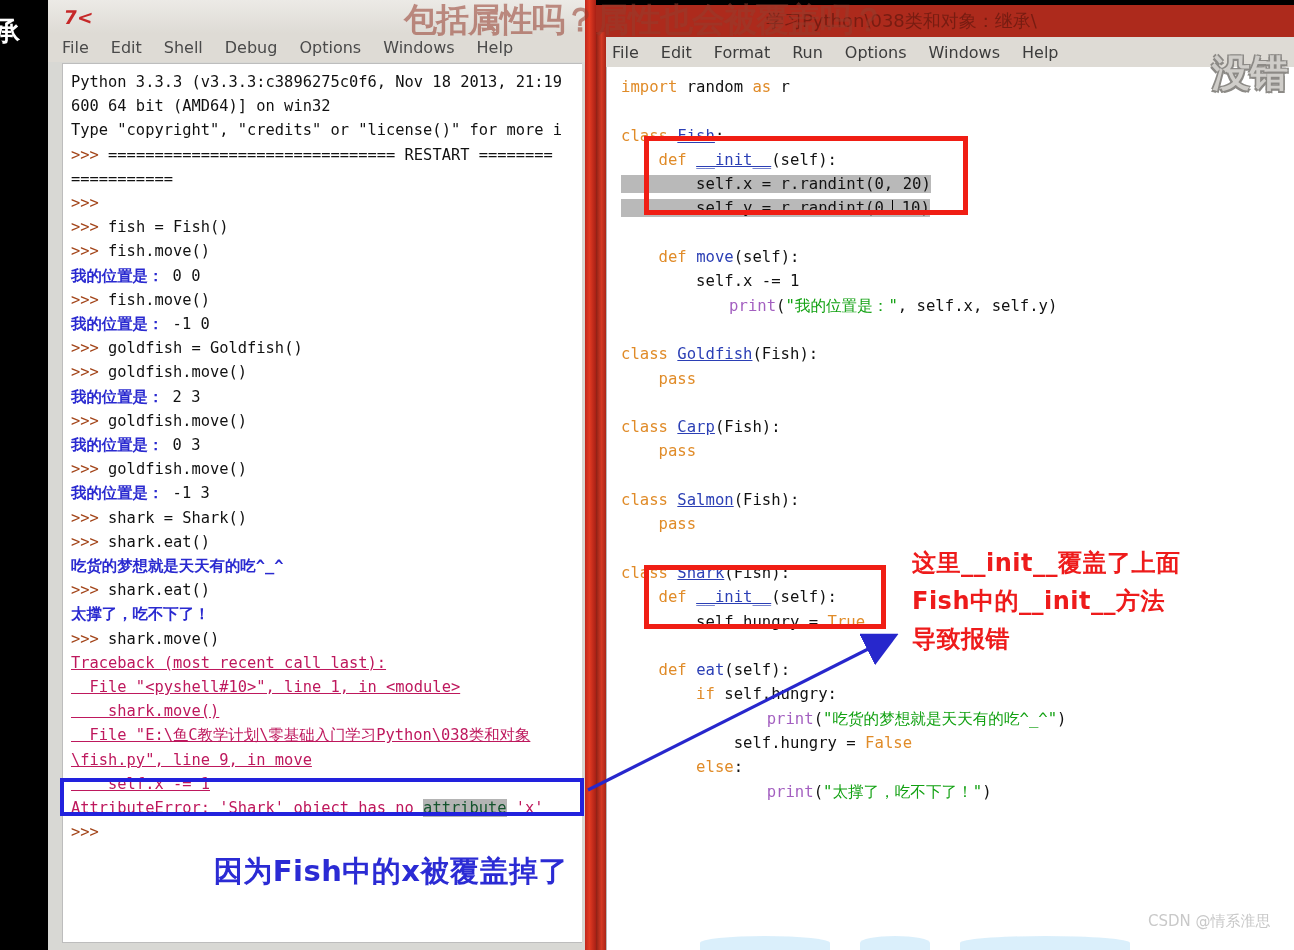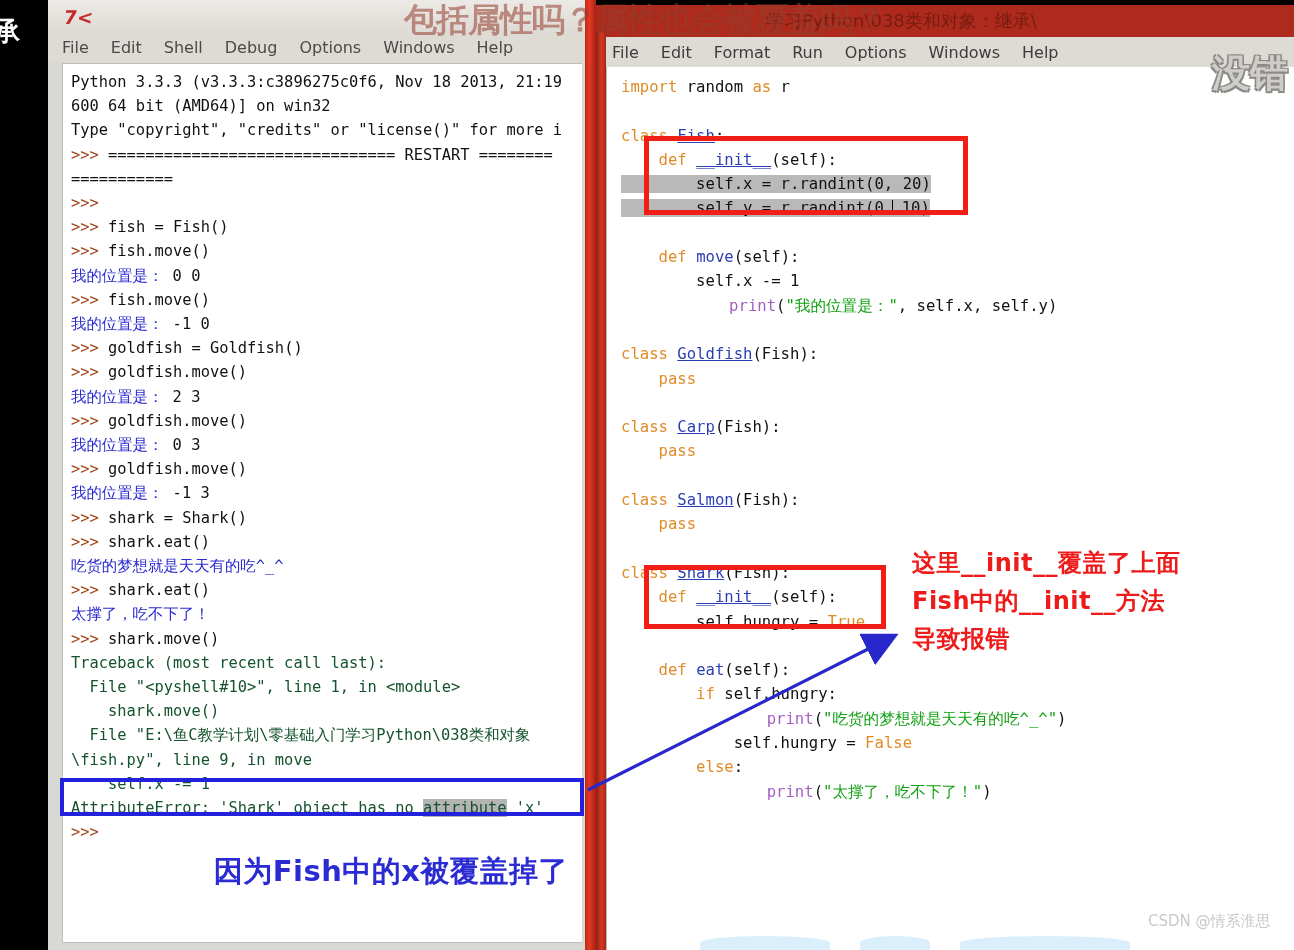--- a/index.html
+++ b/index.html
@@ -46,22 +46,22 @@
     position:absolute;left:14px;top:63px;width:520px;height:880px;
     background:#fff;border:1px solid #bdbdbd;border-right:none;
     overflow:hidden;box-sizing:border-box;
   }
   .shell-pre{
     margin:0;padding:6px 0 0 8px;
     font-family:"DejaVu Sans Mono","Liberation Mono",monospace;
     font-size:15.4px;line-height:24.2px;white-space:pre;color:#111;
   }
   .s-prompt{color:#a3451a;}
-  .s-out{color:#2a2ad0;font-weight:400;}
-  .s-err{color:#14532d;}
+  .s-out{color:#2a2ad0;font-weight:700;}
+  .s-err{color:#be185d;text-decoration:underline;}
   .s-plain{color:#111;}
   .s-sel{background:#b4b4b4;color:#14532d;}
 
   
   .shell-redbar{
     position:absolute;left:585px;top:0;width:11px;height:950px;
     background:linear-gradient(90deg,#c0271c,#e23a22 40%,#a82015);
   }
 
   

